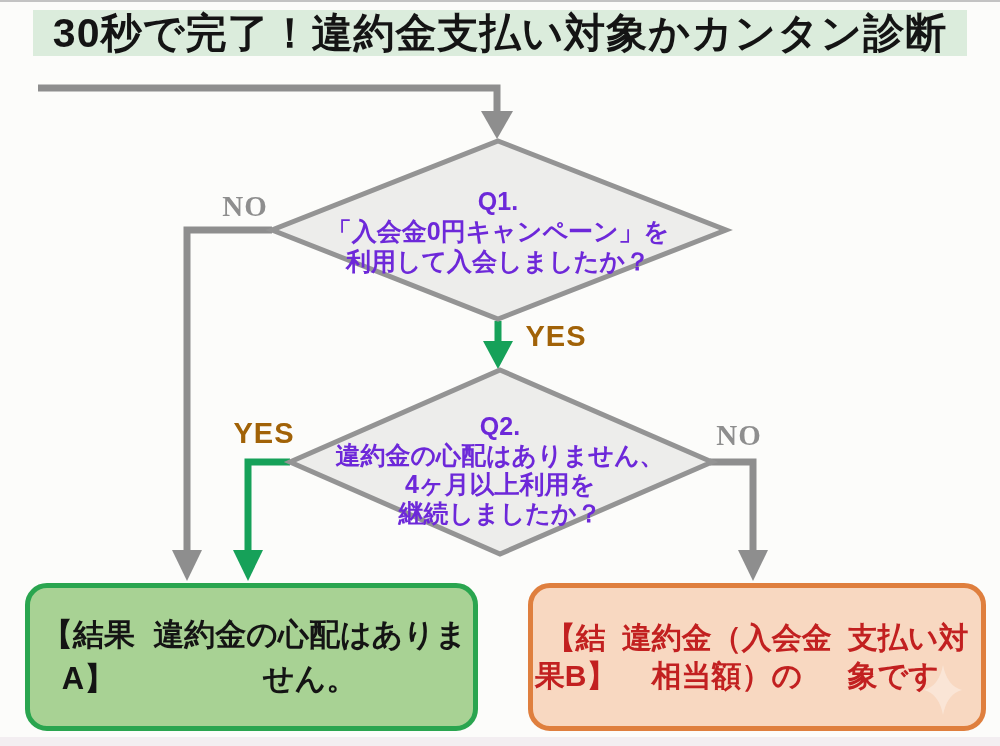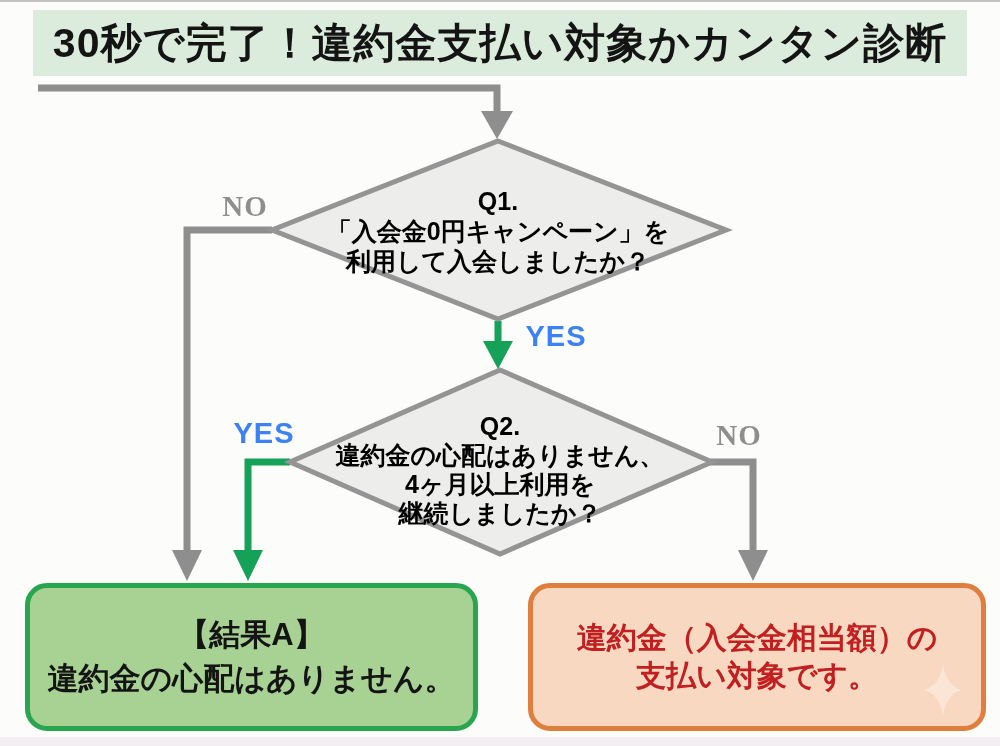--- a/index.html
+++ b/index.html
@@ -6,48 +6,48 @@
   .canvas{
     position:relative;width:1000px;height:746px;overflow:hidden;
     background:#fcfcfa;
     font-family:"Liberation Sans","DejaVu Sans",sans-serif;
     font-weight:700;
   }
   .top-hairline{position:absolute;left:0;top:0;width:1000px;height:2px;background:#c3c3c3;}
   .bottom-strip{position:absolute;left:0;bottom:0;width:1000px;height:9px;background:#f3eef1;}
 
   .title-banner{
-    position:absolute;left:33px;top:10px;width:934px;height:66px;
+    position:absolute;left:33px;top:10px;width:934px;height:46px;
     background:#dbecdc;display:flex;align-items:center;justify-content:center;
   }
   .title-banner span{
     font-size:41px;letter-spacing:1px;color:#141414;white-space:nowrap;
   }
 
   .flow-svg{position:absolute;left:0;top:0;width:1000px;height:746px;z-index:1;}
   .connector{fill:none;stroke-width:7px;}
   .diamond{stroke-width:5px;}
 
   .overlay{position:absolute;z-index:2;text-align:center;}
-  .q-text{width:400px;color:#000000;font-size:25px;line-height:30px;}
+  .q-text{width:400px;color:#6d28d9;font-size:25px;line-height:30px;}
   .q1-pos{left:298px;top:186px;}
   .q2-pos{left:300px;top:412px;line-height:29px;font-size:25px;}
 
   .edge-label{font-size:29px;letter-spacing:1px;}
   .lbl-gray{color:#8e8e8e;font-family:Liberation Serif, serif;}
-  .lbl-green{color:#3b82f6;}
+  .lbl-green{color:#a16207;}
   .no1-pos{left:214px;top:190px;width:62px;}
   .yes1-pos{left:516px;top:320px;width:80px;}
   .yes2-pos{left:224px;top:417px;width:80px;}
   .no2-pos{left:708px;top:419px;width:62px;}
 
   .result-box{
     position:absolute;top:583px;height:148px;z-index:2;
     border-radius:22px;box-sizing:border-box;
-    display:flex;flex-direction:column;align-items:center;justify-content:center;
+    display:flex;flex-direction:row;align-items:center;justify-content:center;
     text-align:center;
   }
   .result-a{
     left:25px;width:453px;
     background:#a8d294;border:5px solid #2aa54f;color:#141414;
   }
   .result-a .heading{font-size:31px;line-height:44px;}
   .result-a .body{font-size:31px;line-height:44px;}
   .result-b{
     left:528px;width:458px;
@@ -106,20 +106,21 @@
   <div class="overlay edge-label lbl-green yes1-pos">YES</div>
   <div class="overlay edge-label lbl-green yes2-pos">YES</div>
   <div class="overlay edge-label lbl-gray no2-pos">NO</div>
 
   <div class="result-box result-a">
     <div class="heading">【結果A】</div>
     <div class="body">違約金の心配はありません。</div>
   </div>
 
   <div class="result-box result-b">
+    <div class="heading">【結果B】</div>
     <div class="body">違約金（入会金相当額）の</div>
     <div class="body">支払い対象です。</div>
     <svg class="sparkle-svg" viewBox="0 0 44 54">
       <path d="M 22 1 Q 26 22 41 26 Q 26 30 22 51 Q 18 30 3 26 Q 18 22 22 1 Z" fill="#fae5d6"></path>
     </svg>
   </div>
 
   <div class="bottom-strip"></div>
 </div>
 

